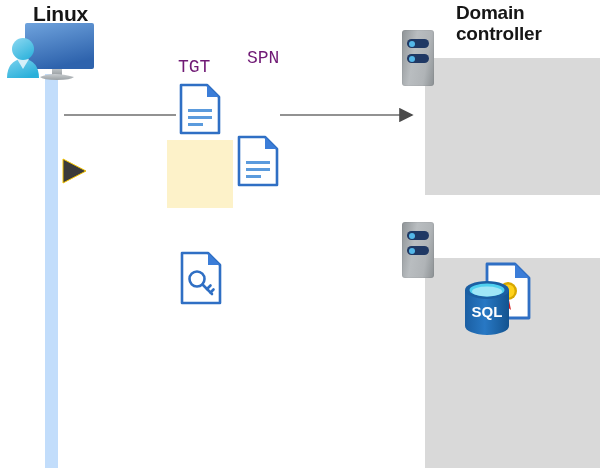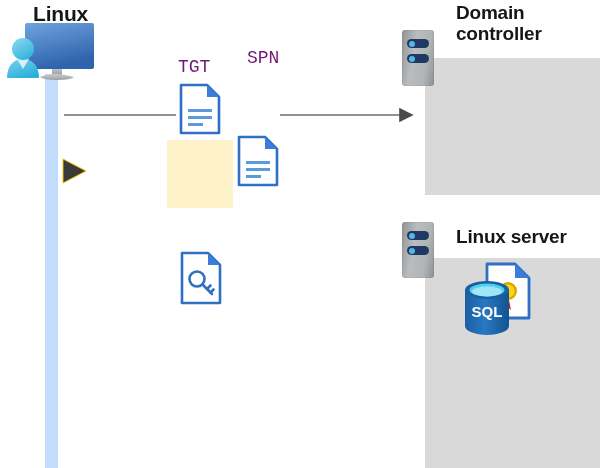--- a/index.html
+++ b/index.html
@@ -105,21 +105,20 @@
     </svg>
   </div>
 
   <div class="abs title-bold t-client">Linux</div>
 
   <div class="abs title-bold t-dc">
     <div>Domain</div>
     <div>controller</div>
   </div>
 
-  <div class="abs title-bold t-linux">Linux server</div>
 
   <div class="abs lbl-plain t-tgt">TGT</div>
   <div class="abs lbl-plain t-spn">SPN</div>
 
   <svg class="abs" style="left:0;top:0;" width="600" height="468">
     <defs>
       <marker id="arrGray" markerWidth="9" markerHeight="9" refX="8" refY="4.5" orient="auto">
         <path d="M0,0 L9,4.5 L0,9 z" fill="#4a4a4a"></path>
       </marker>
       <marker id="arrDark" markerWidth="10" markerHeight="12" refX="9.5" refY="6" orient="auto">

